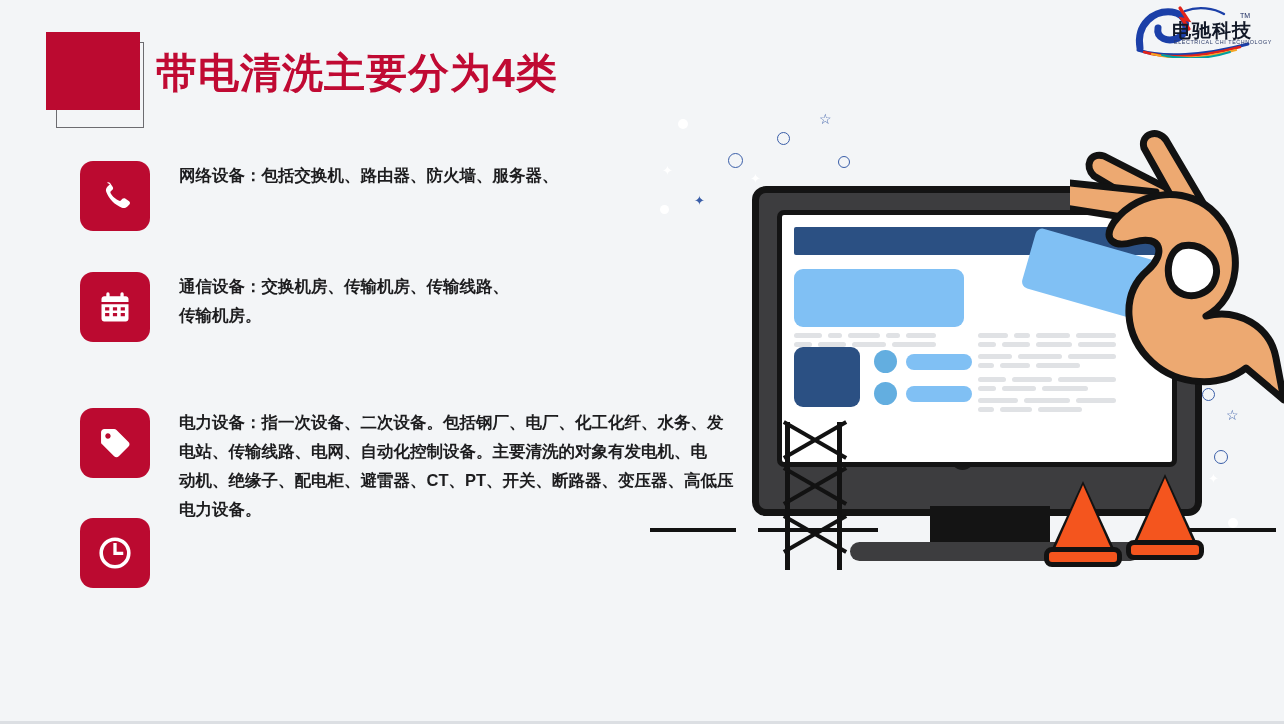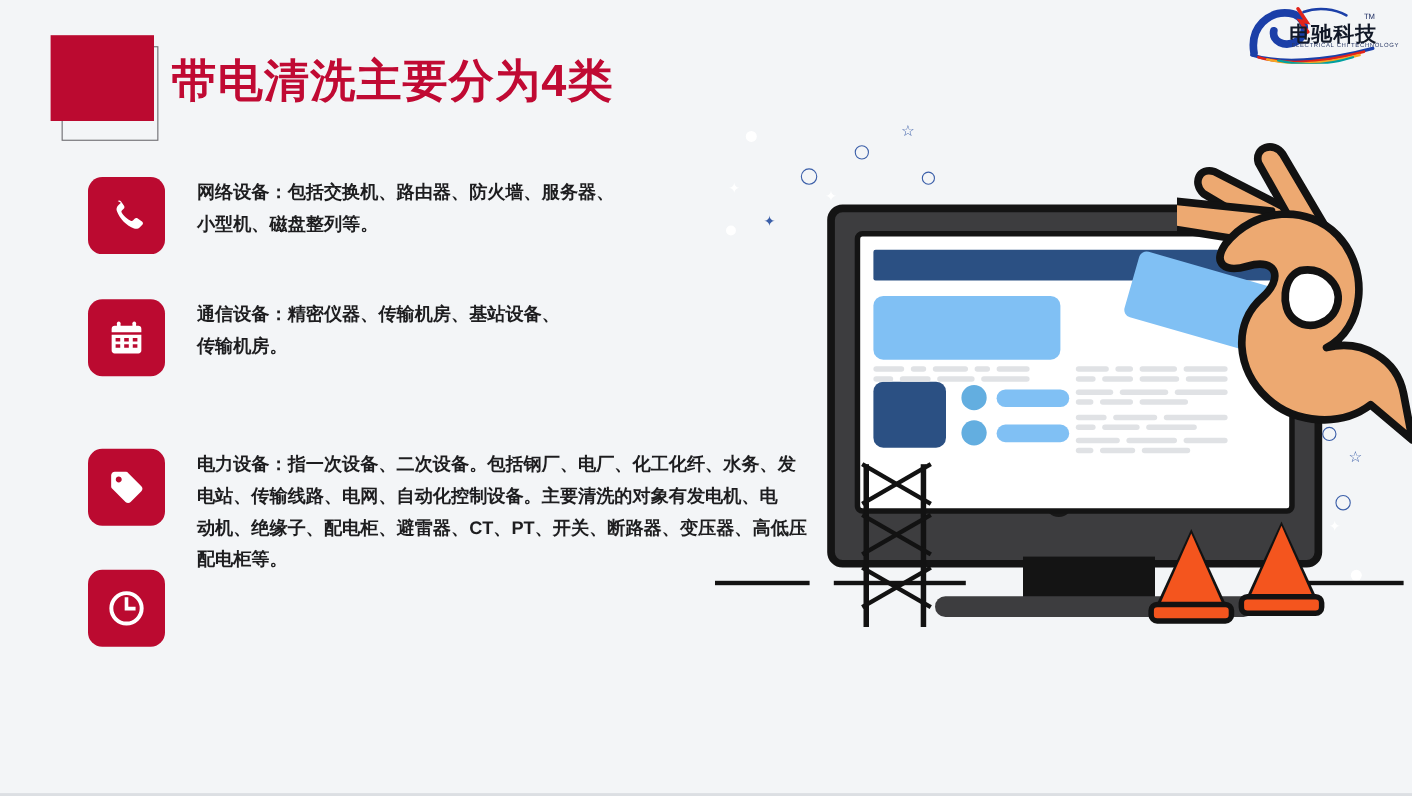--- a/index.html
+++ b/index.html
@@ -362,54 +362,53 @@
   </div>
 
   <div class="item" style="left:80px; top:161px;">
     <div class="item-icon">
       <svg width="36" height="36" viewBox="0 0 24 24" fill="#ffffff">
         <path d="M6.6 3.2c.6-.6 1.6-.5 2.1.2l1.8 2.6c.4.6.3 1.4-.2 1.9l-1.1 1c-.3.3-.4.7-.2 1.1.6 1.2 1.5 2.3 2.6 3.2 1 .9 2.1 1.5 3.2 2 .4.2.8.1 1.1-.2l1-1.1c.5-.5 1.3-.6 1.9-.2l2.6 1.8c.7.5.8 1.5.2 2.1l-1.5 1.5c-.9.9-2.3 1.2-3.5.7-2.3-.9-4.5-2.3-6.3-4.1-1.8-1.8-3.2-4-4.1-6.3-.5-1.2-.2-2.6.7-3.5l1.7-1.7z"></path>
       </svg>
     </div>
     <div class="item-text">
       <div>网络设备：包括交换机、路由器、防火墙、服务器、</div>
-      <div>小型机、磁盘整列等。</div>
     </div>
   </div>
 
   <div class="item" style="left:80px; top:272px;">
     <div class="item-icon">
       <svg width="36" height="36" viewBox="0 0 24 24" fill="#ffffff">
         <rect x="6.2" y="2.2" width="2.2" height="4.4" rx="1.1"></rect>
         <rect x="15.6" y="2.2" width="2.2" height="4.4" rx="1.1"></rect>
         <path d="M3 6.6c0-1 .8-1.8 1.8-1.8h14.4c1 0 1.8.8 1.8 1.8v2.1H3V6.6z"></path>
         <path d="M3 10.2h18v9.6c0 1-.8 1.8-1.8 1.8H4.8c-1 0-1.8-.8-1.8-1.8v-9.6z
                  M5.4 12.2v2.1h2.8v-2.1H5.4z M10.6 12.2v2.1h2.8v-2.1h-2.8z
                  M15.8 12.2v2.1h2.8v-2.1h-2.8z
                  M5.4 16v2.1h2.8V16H5.4z M10.6 16v2.1h2.8V16h-2.8z
                  M15.8 16v2.1h2.8V16h-2.8z" fill-rule="evenodd"></path>
       </svg>
     </div>
     <div class="item-text">
-      <div>通信设备：精密仪器、传输机房、基站设备、</div>
+      <div>通信设备：交换机房、传输机房、传输线路、</div>
       <div>传输机房。</div>
     </div>
   </div>
 
   <div class="item" style="left:80px; top:408px;">
     <div class="item-icon">
       <svg width="36" height="36" viewBox="0 0 24 24" fill="#ffffff">
         <path d="M11.4 2.6H4.9c-1.2 0-2.2 1-2.2 2.2v6.5c0 .6.2 1.2.7 1.6l8 8c.9.9 2.3.9 3.1 0l6.5-6.5c.9-.9.9-2.3 0-3.1l-8-8c-.4-.5-1-.7-1.6-.7zM7.3 9.1c-1 0-1.8-.8-1.8-1.8s.8-1.8 1.8-1.8 1.8.8 1.8 1.8-.8 1.8-1.8 1.8z"></path>
       </svg>
     </div>
     <div class="item-text">
       <div>电力设备：指一次设备、二次设备。包括钢厂、电厂、化工化纤、水务、发</div>
       <div>电站、传输线路、电网、自动化控制设备。主要清洗的对象有发电机、电</div>
       <div>动机、绝缘子、配电柜、避雷器、CT、PT、开关、断路器、变压器、高低压</div>
-      <div>配电柜等。</div>
+      <div>电力设备。</div>
     </div>
   </div>
 
   <div class="item" style="left:80px; top:518px;">
     <div class="item-icon">
       <svg width="36" height="36" viewBox="0 0 24 24">
         <circle cx="12" cy="12" r="9.2" fill="none" stroke="#ffffff" stroke-width="2.4"></circle>
         <path d="M12 6.4v5.8h4.4" fill="none" stroke="#ffffff" stroke-width="2.2" stroke-linecap="square"></path>
       </svg>
     </div>

